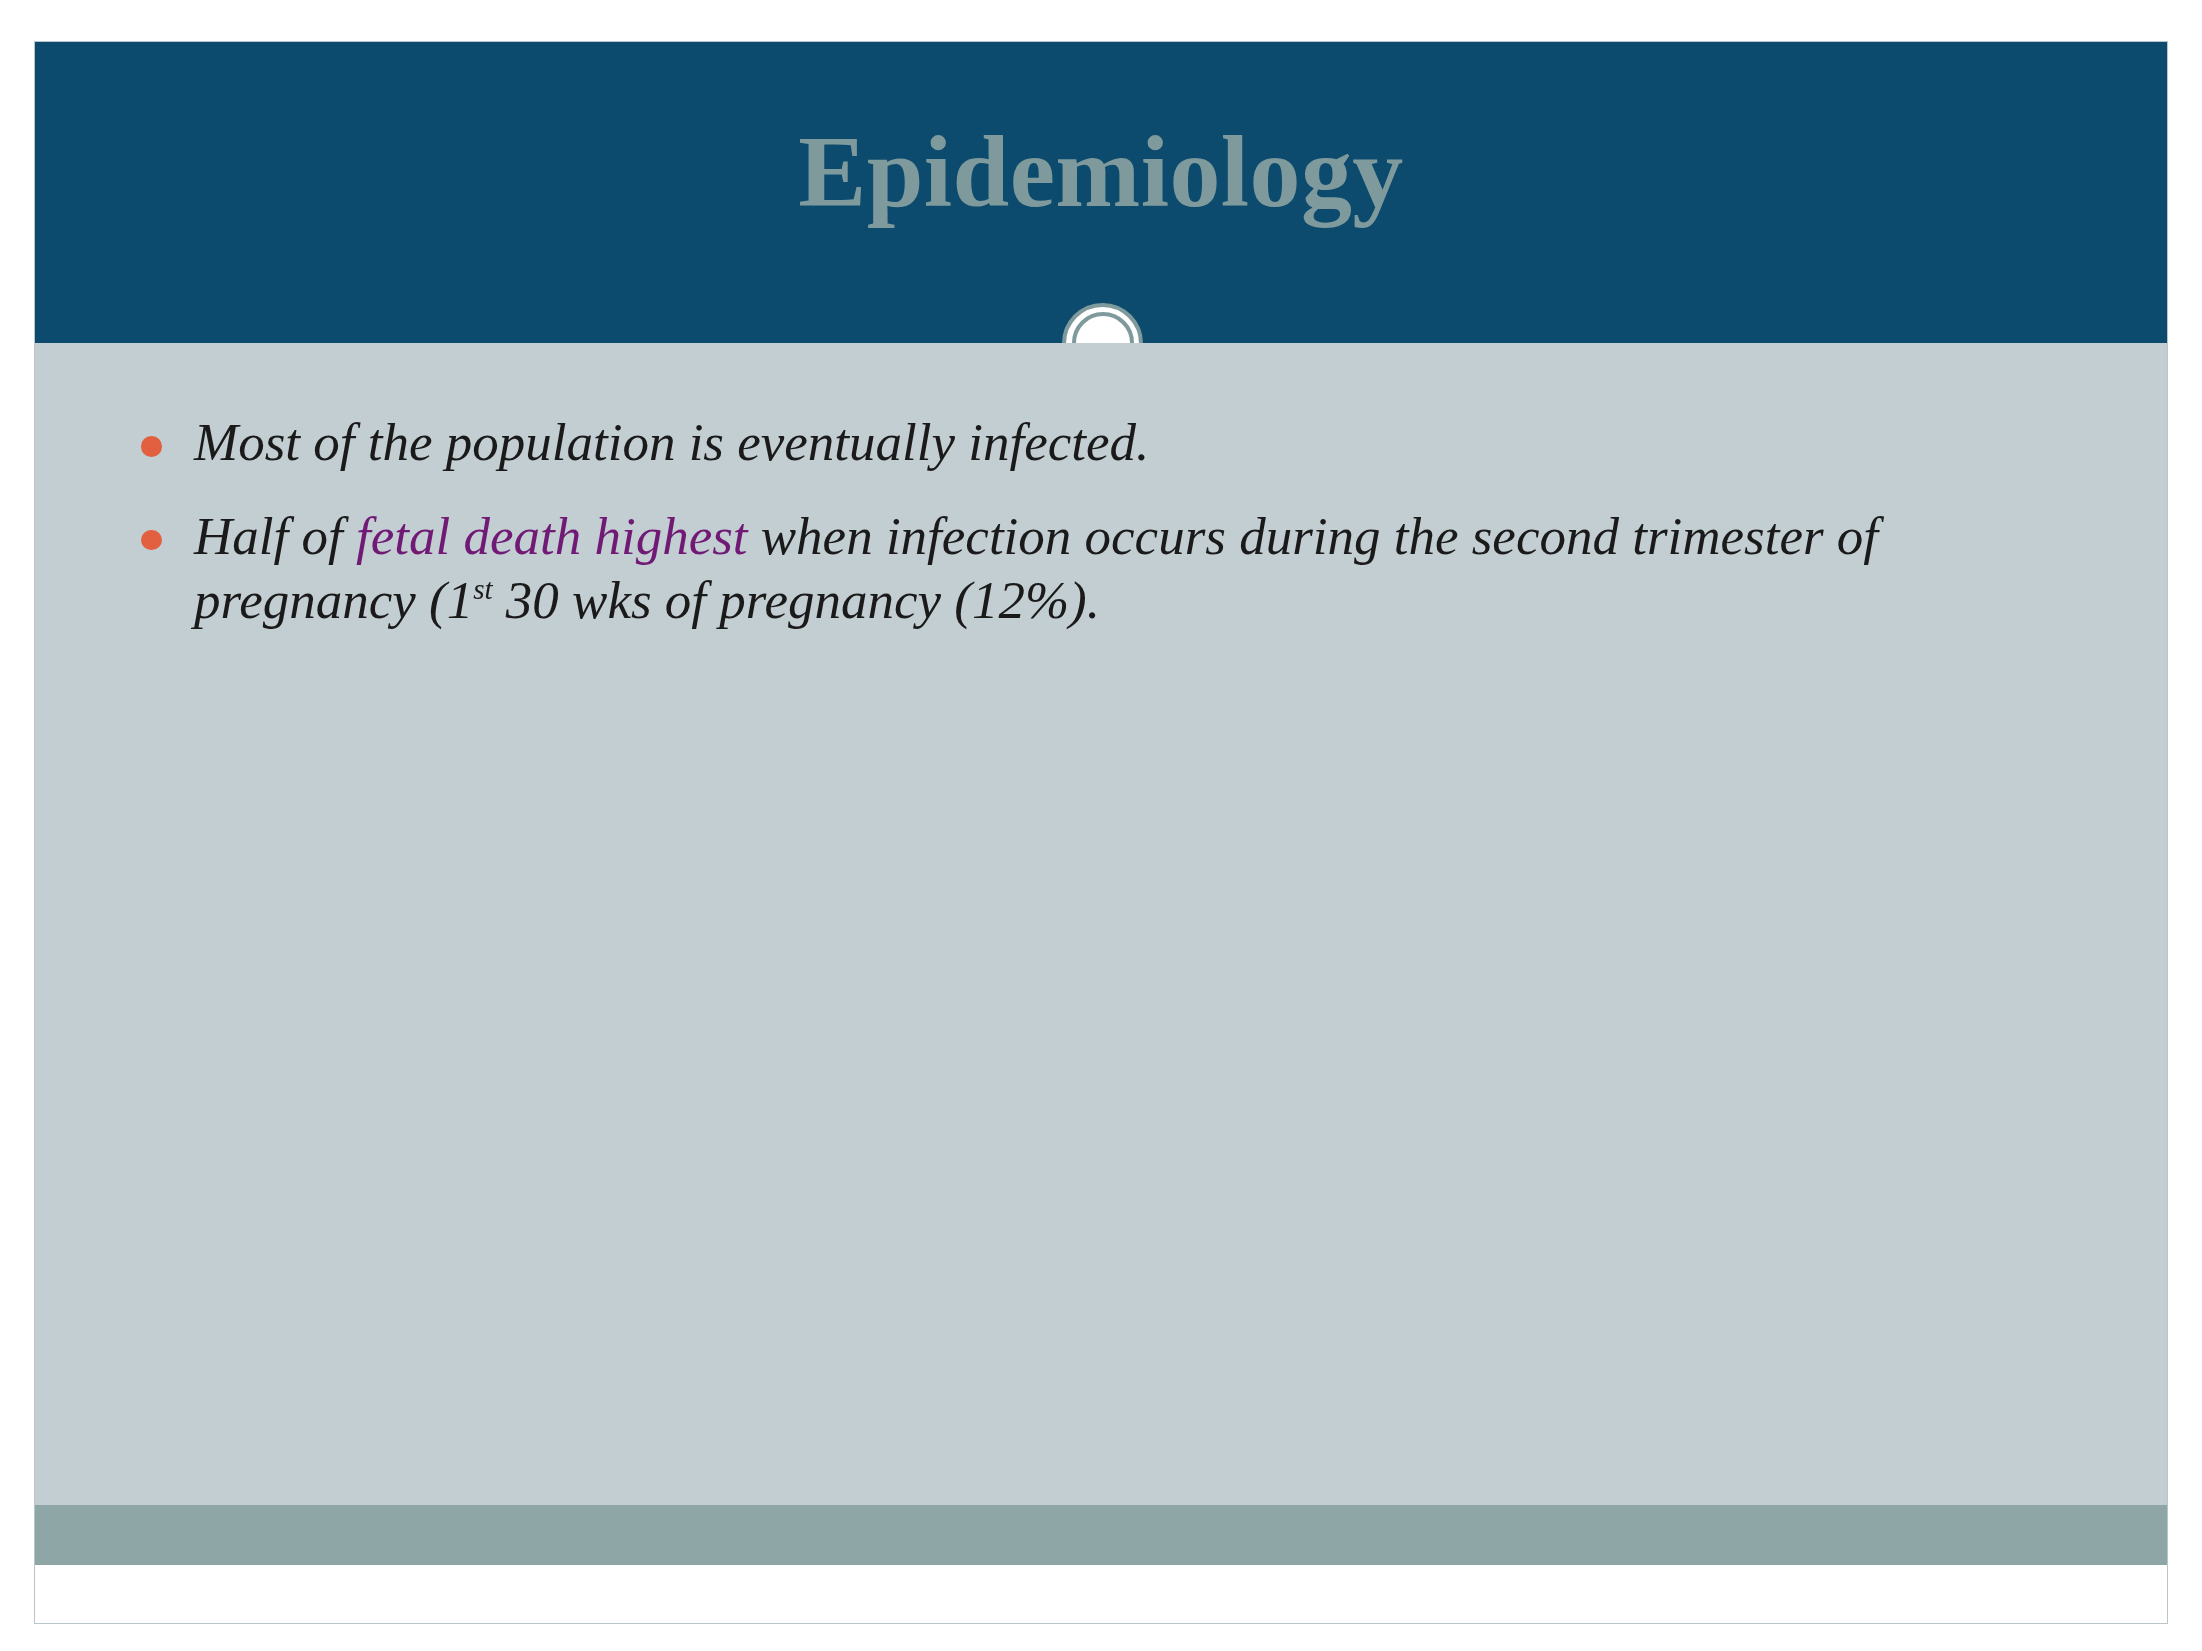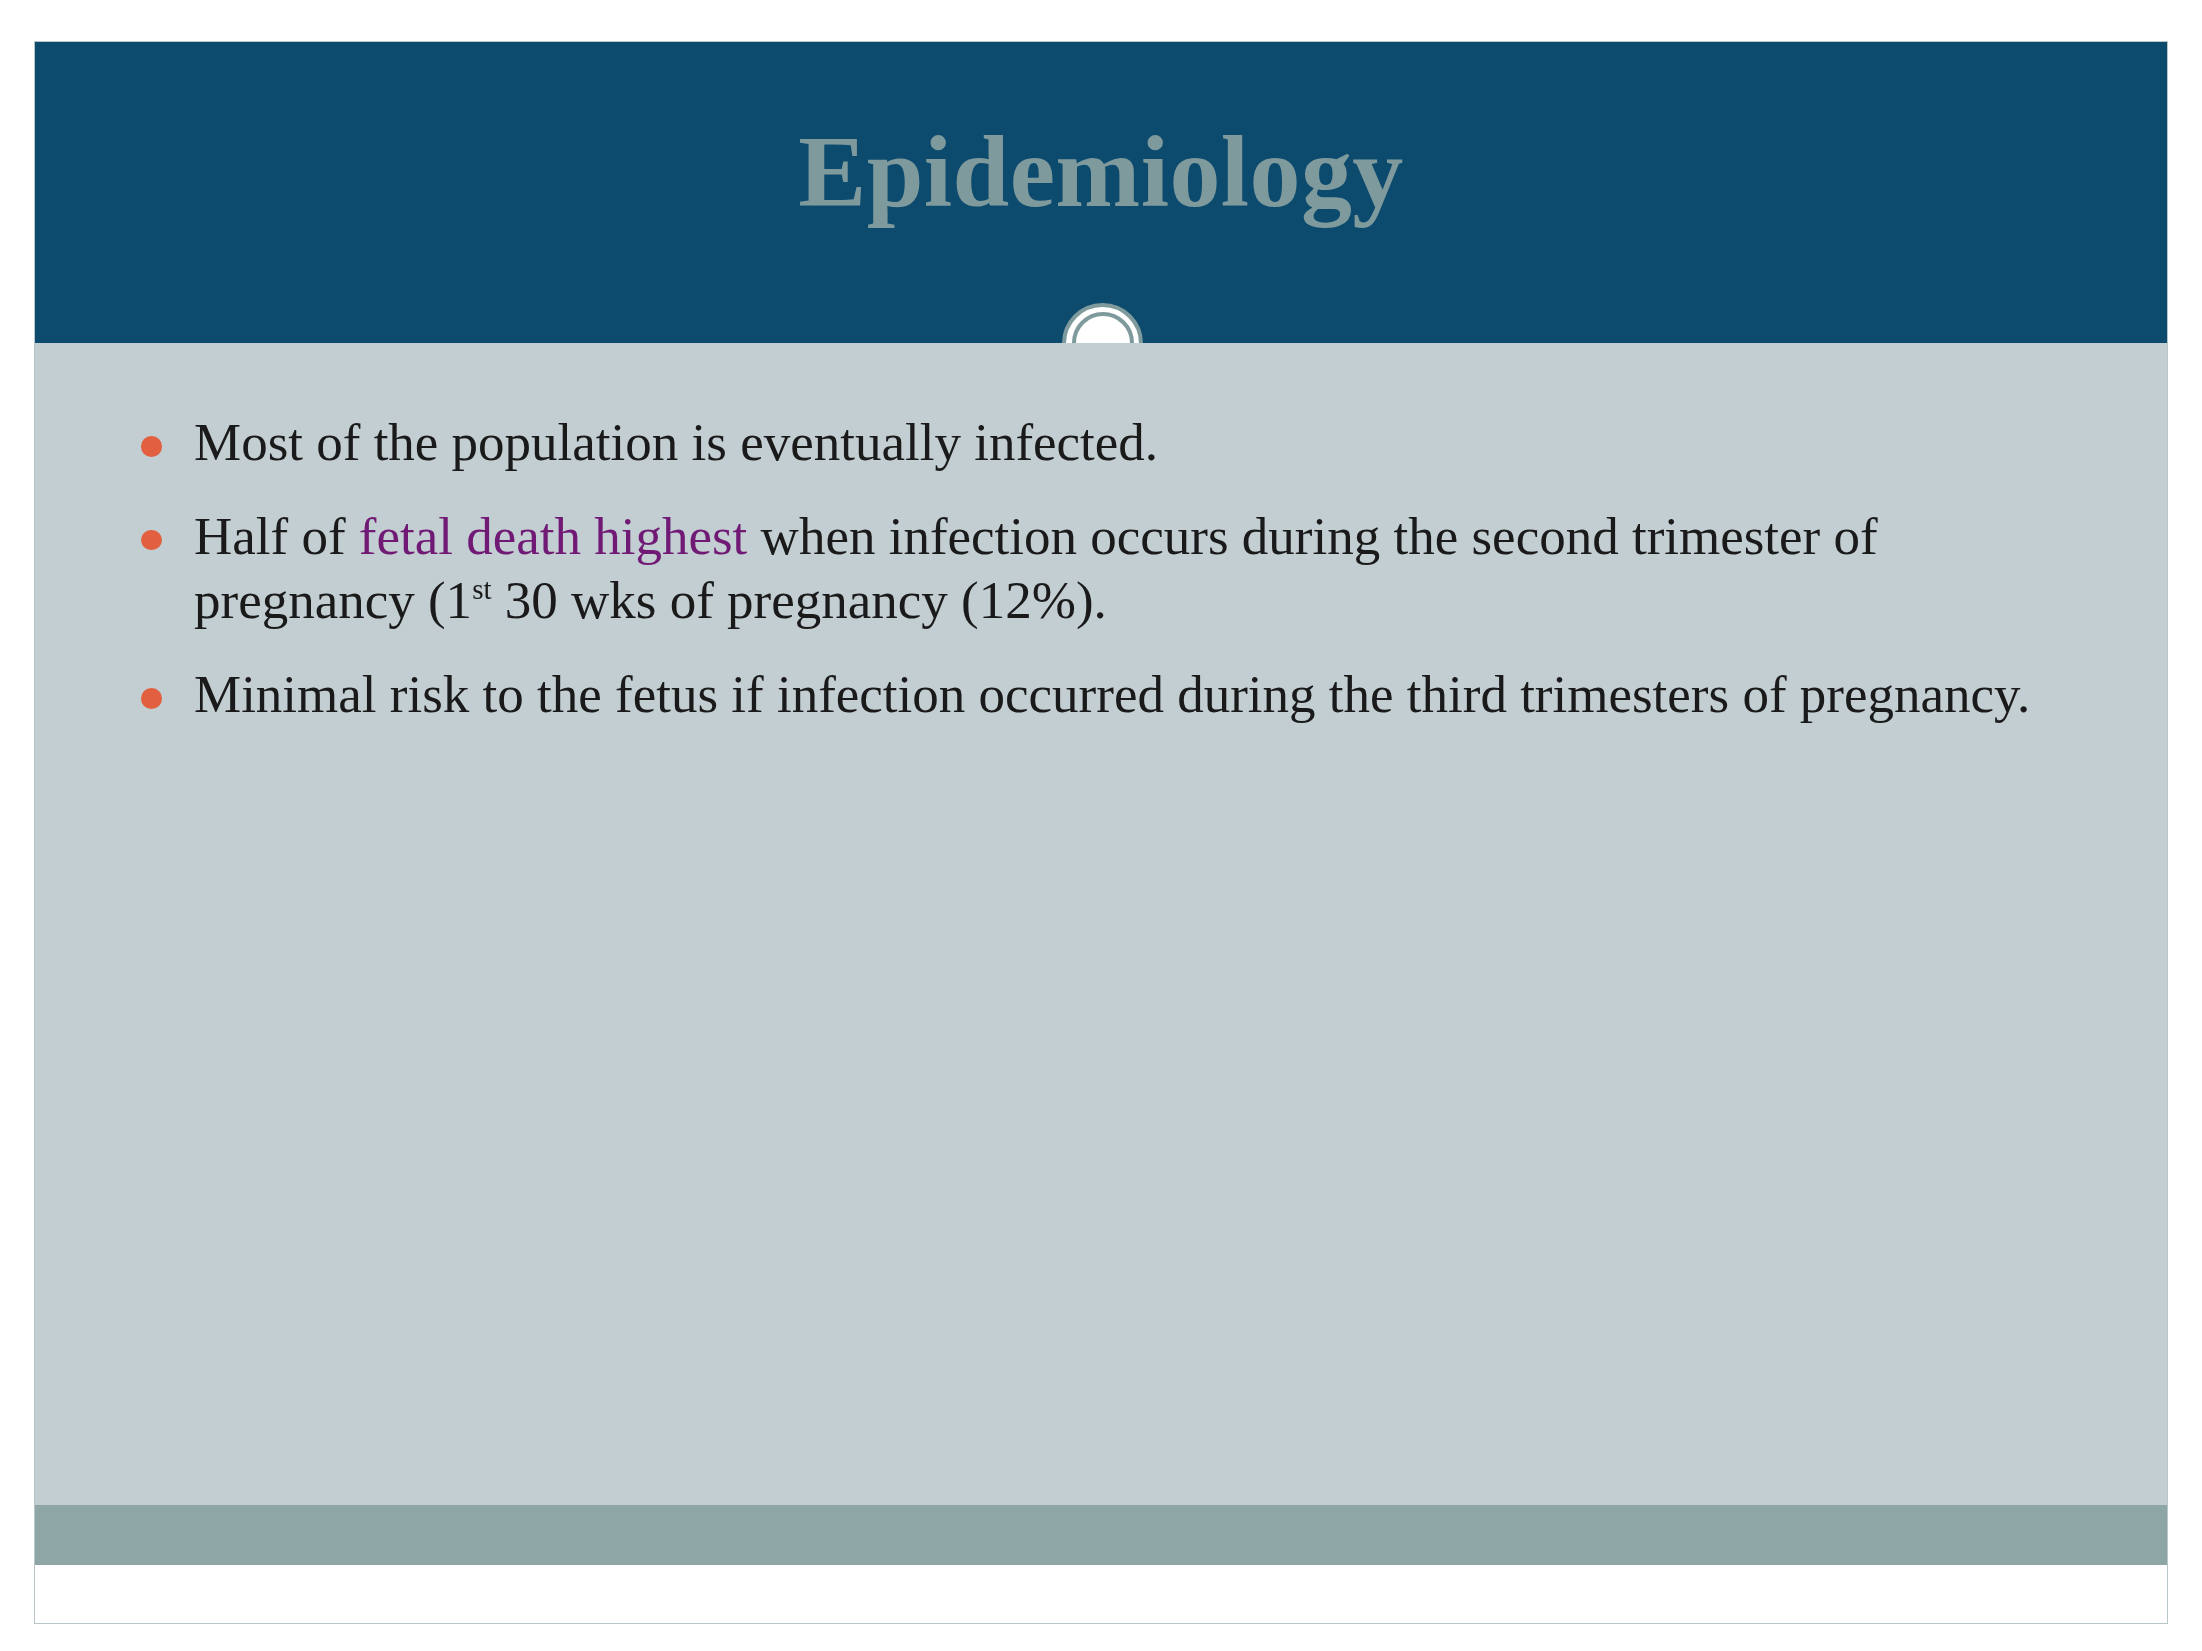--- a/index.html
+++ b/index.html
@@ -80,20 +80,21 @@
   }
 
   
   .body-panel {
     position: absolute;
     left: 0;
     top: 301px;
     width: 100%;
     height: 1222px;
     background: #c3ced2;
+    font-style: italic;
   }
 
   .footer-bar {
     position: absolute;
     left: 0;
     bottom: 0;
     width: 100%;
     height: 60px;
     background: #8fa6a7;
   }
@@ -149,23 +150,20 @@
 
       <div class="bullet-item">
         <span>Most of the population is eventually infected.</span>
       </div>
 
 
       <div class="bullet-item">
         <span>Half  of </span><span class="hl-red">fetal death highest</span><span> when infection occurs during the second trimester of pregnancy (1</span><sup>st</sup><span> 30 wks of pregnancy (12%).</span>
       </div>
 
-      <div class="bullet-item">
-        <span> Minimal  risk  to the fetus if infection occurred  during the third trimesters of pregnancy.</span>
-      </div>
 
     </div>
 
     <div class="footer-bar"></div>
   </div>
 
 </div>
 
 
 </body></html>

